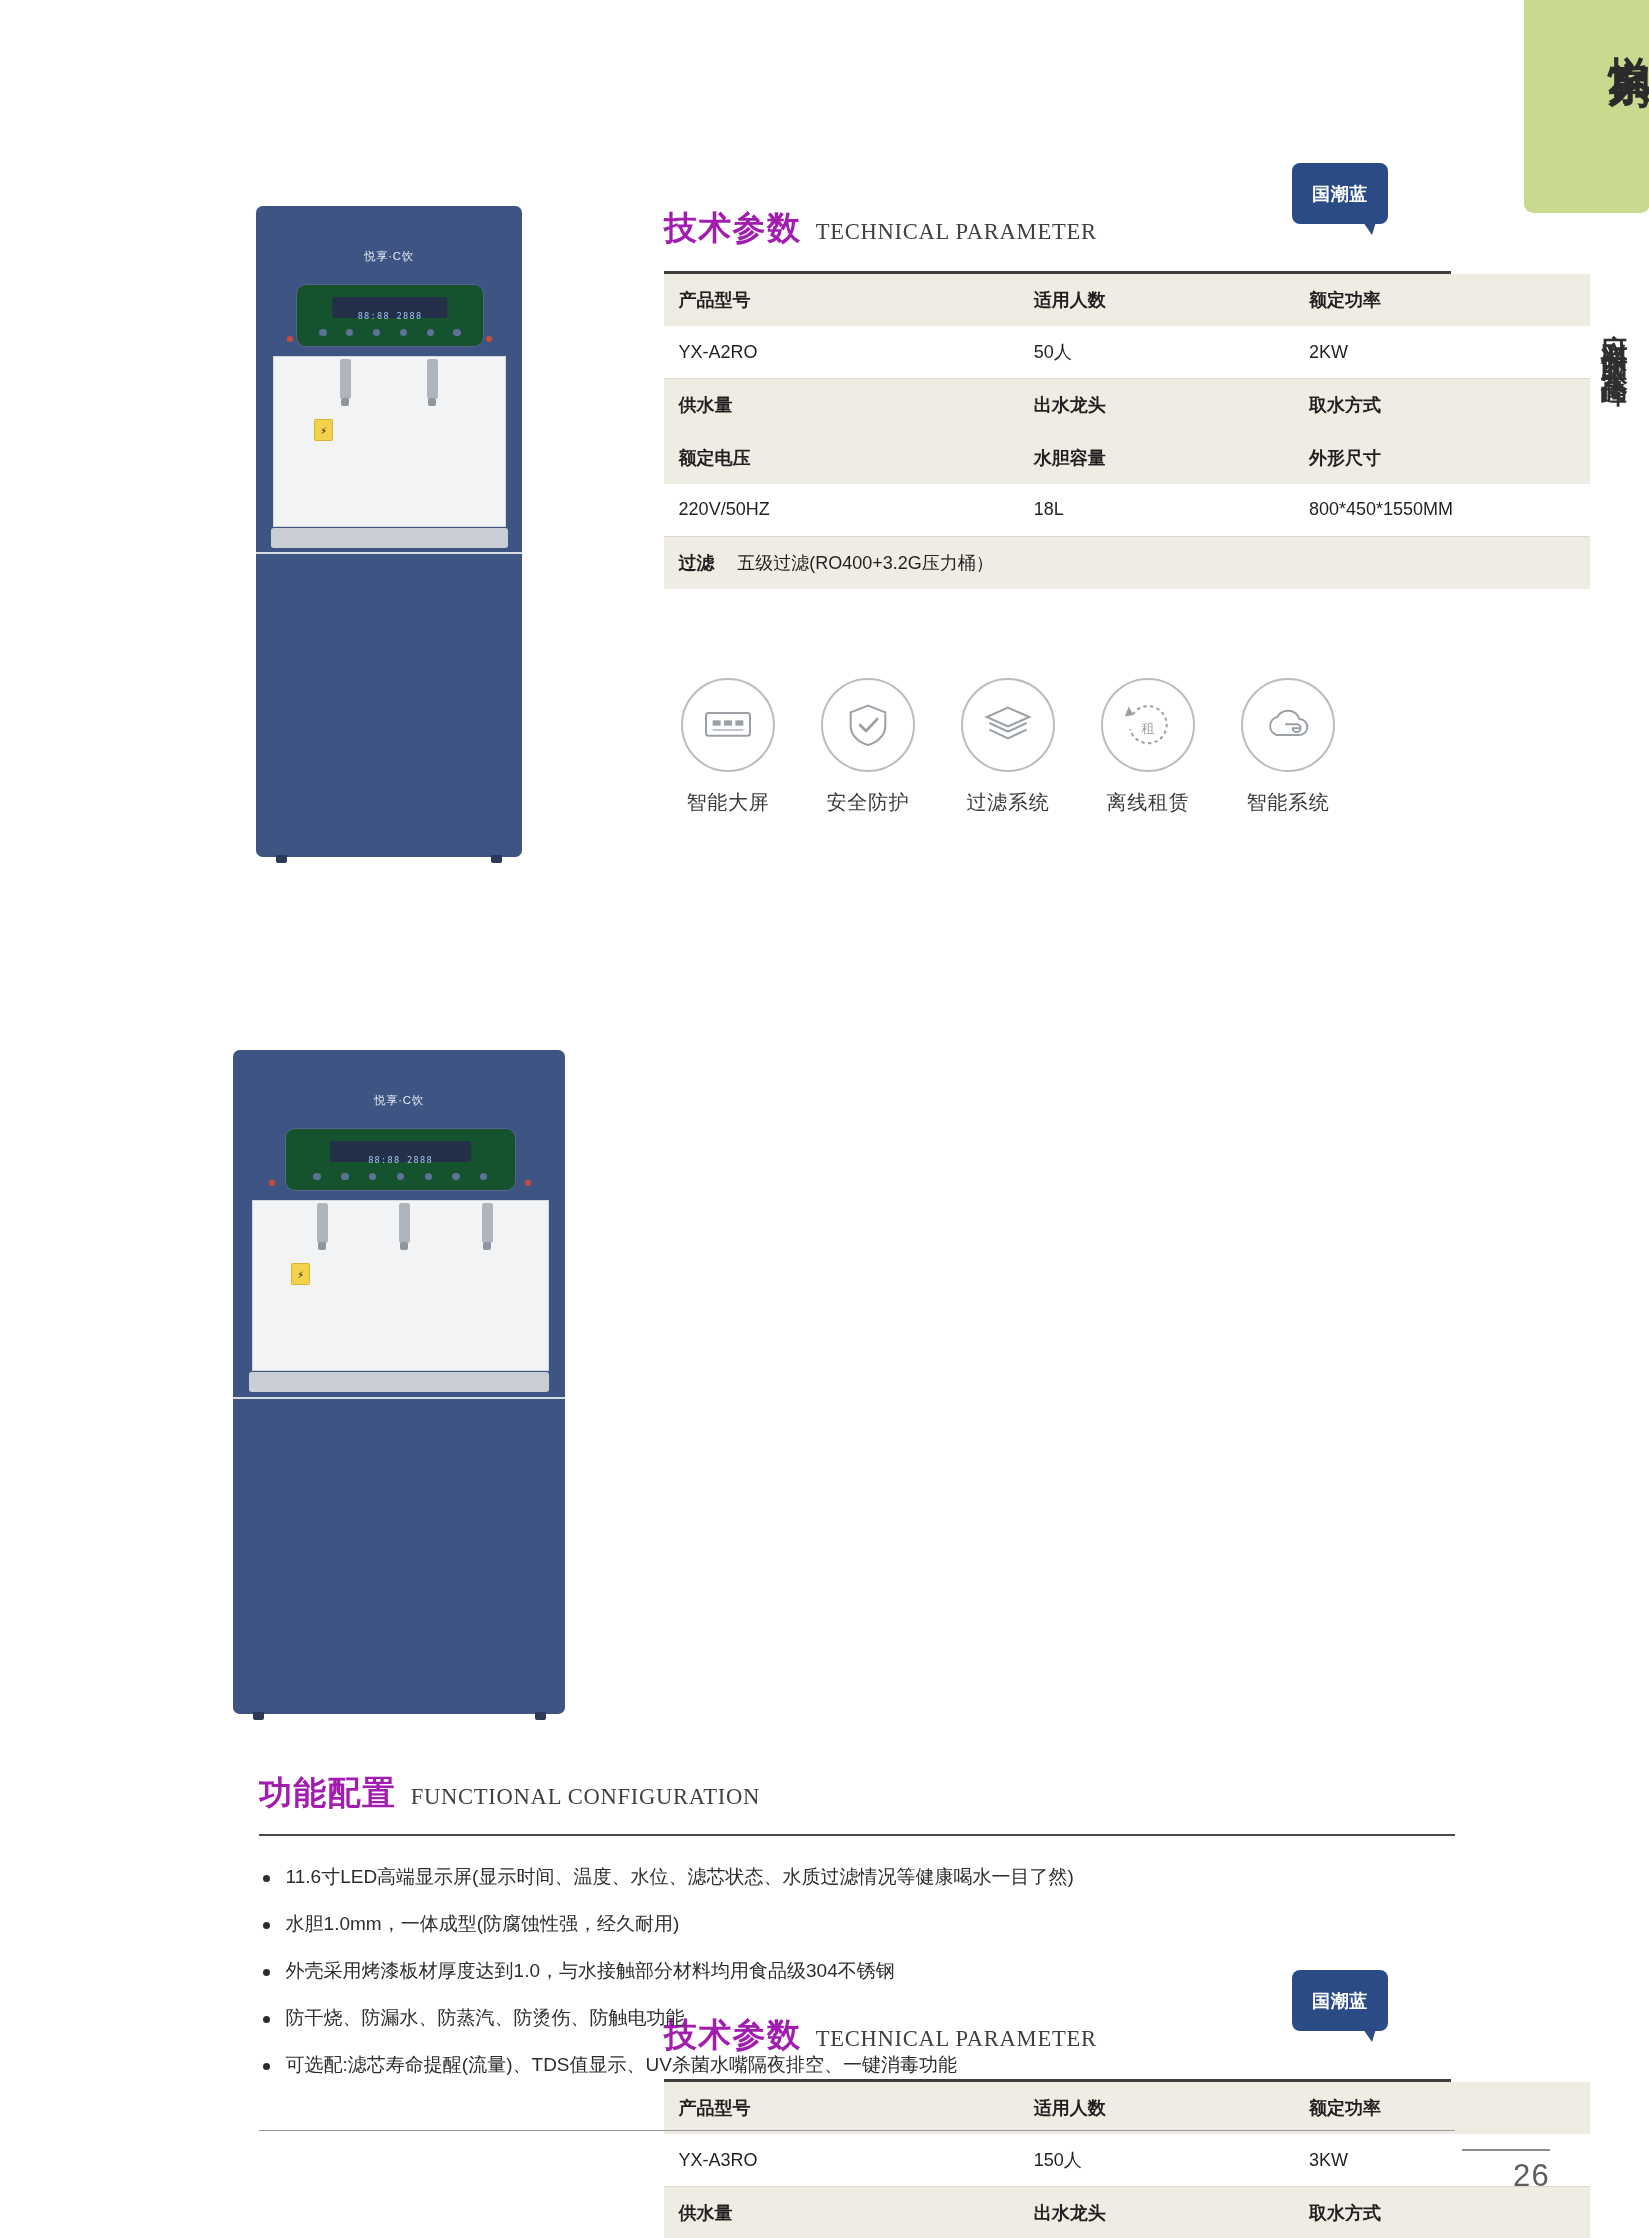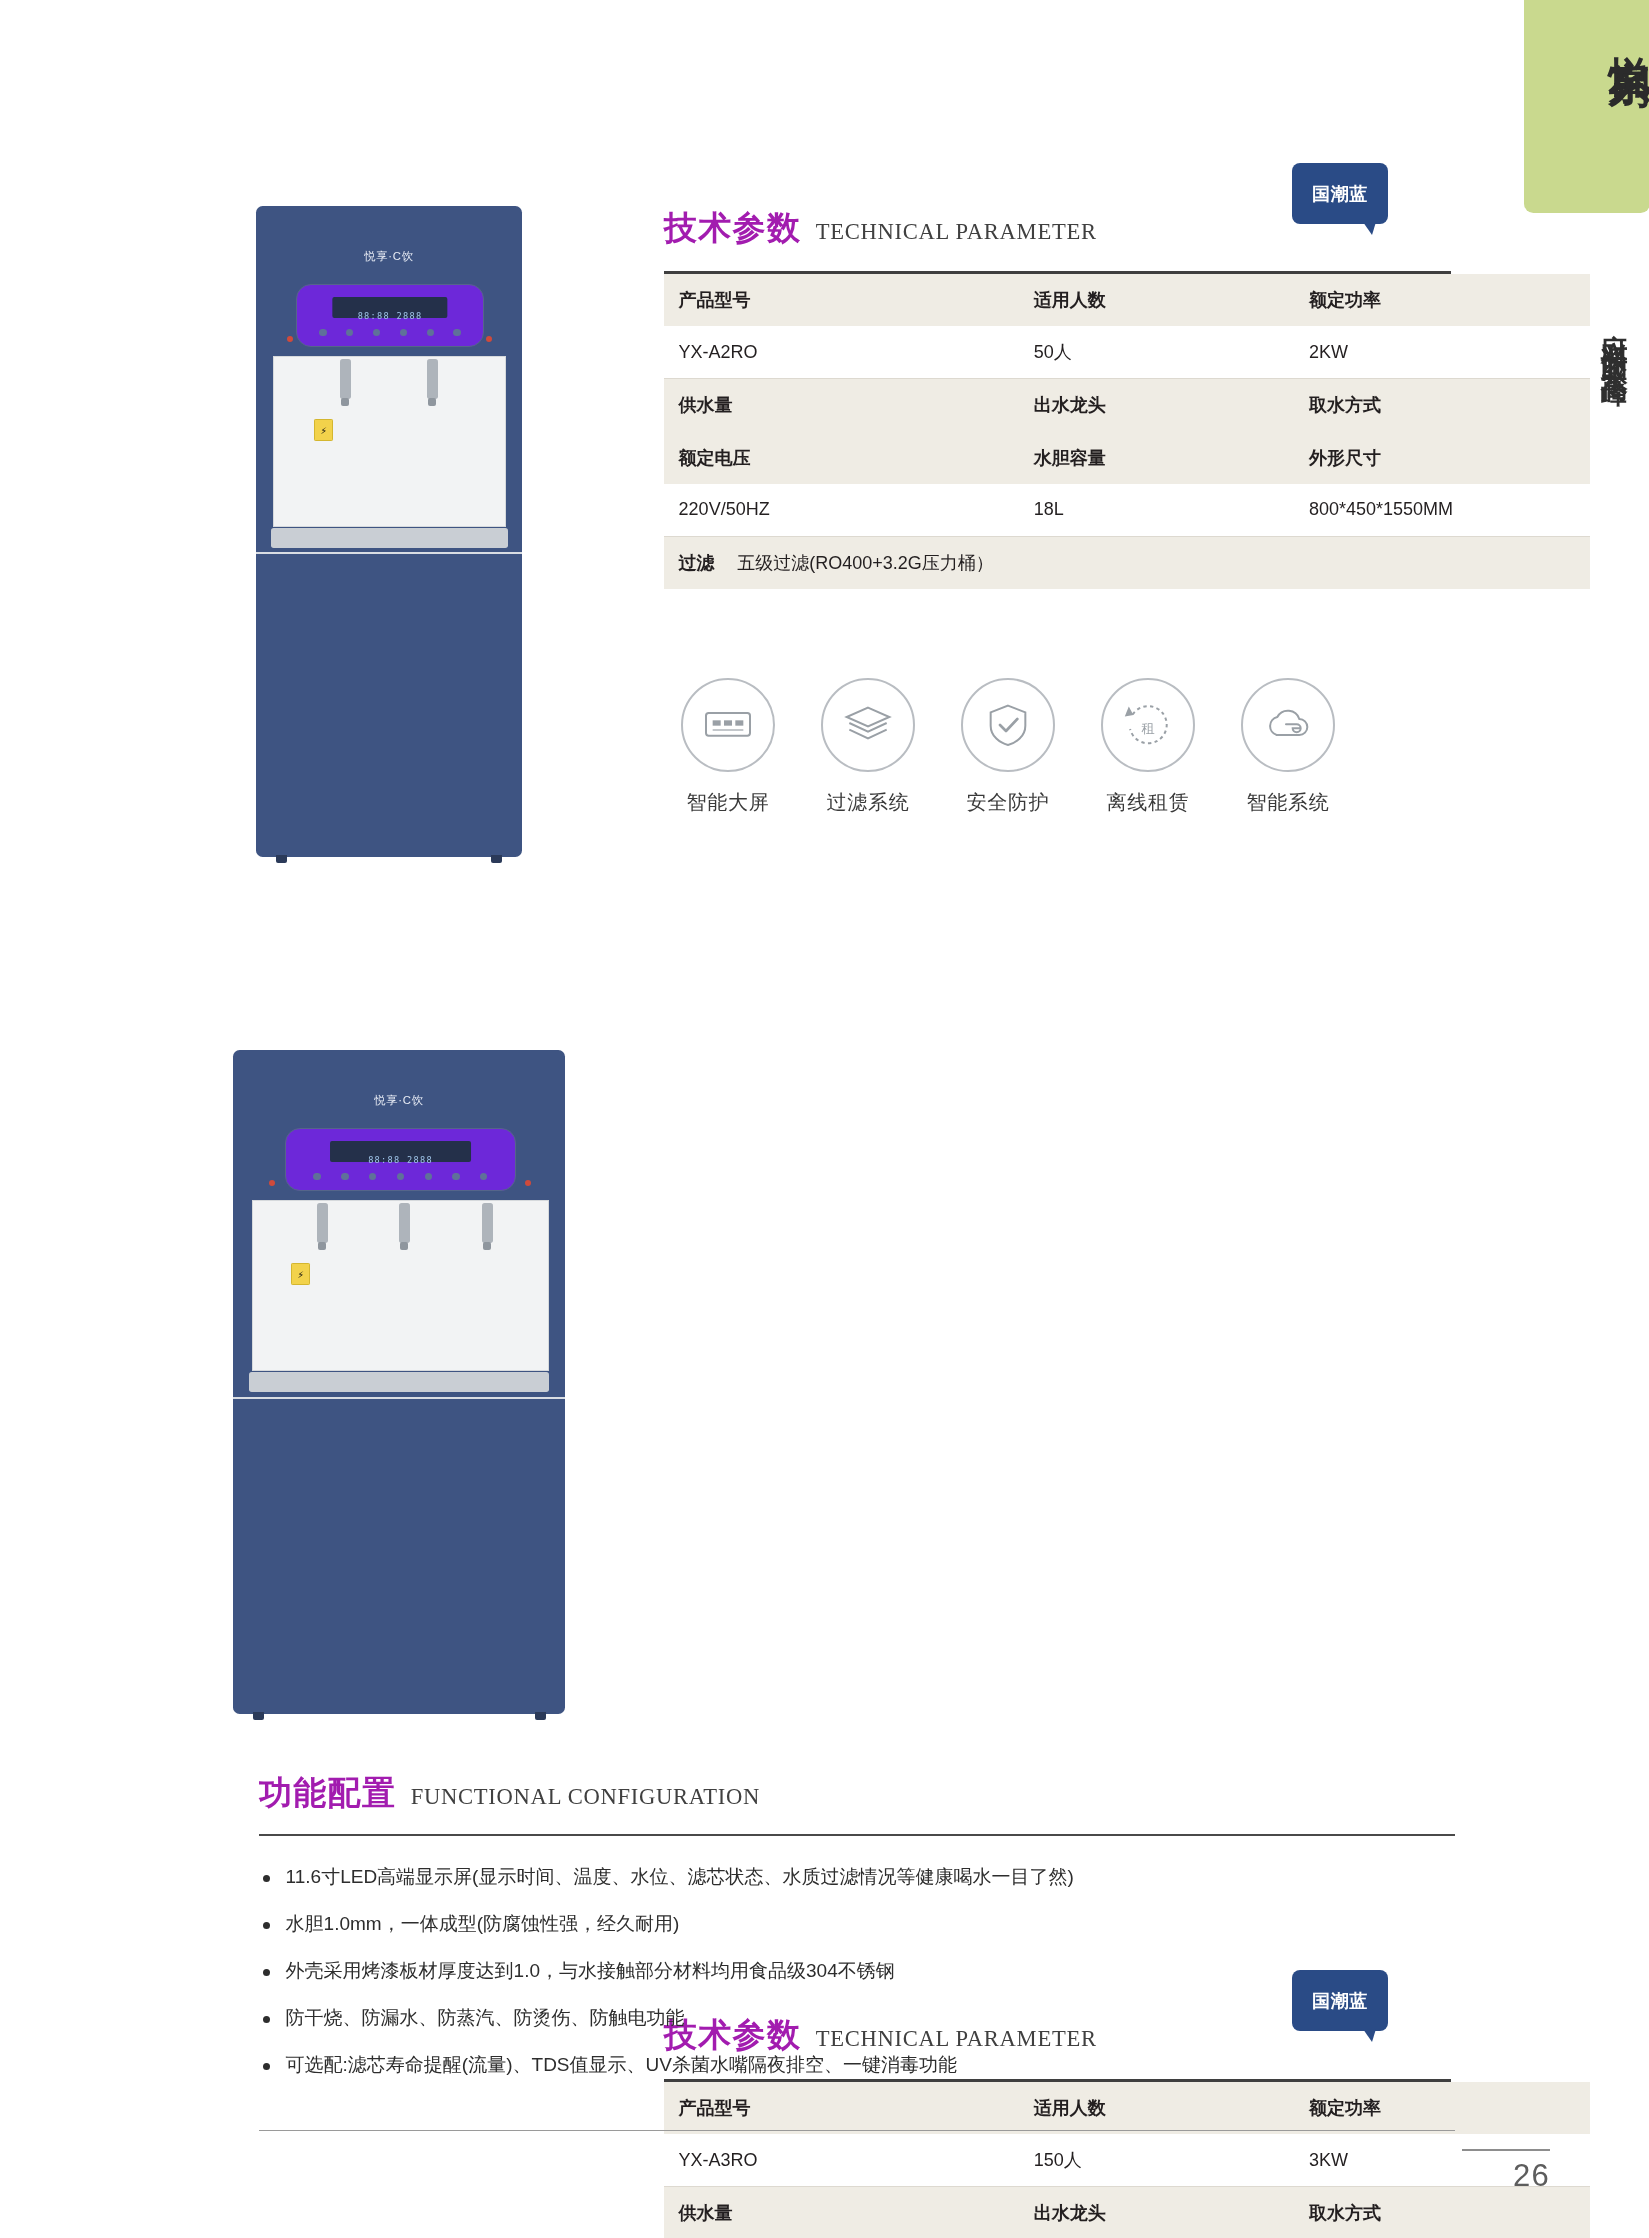--- a/index.html
+++ b/index.html
@@ -69,22 +69,22 @@
     position: absolute;
     color: #e8ecf5;
     font-size: 11.3px;
     letter-spacing: 0.7px;
     left: 50%;
     transform: translateX(-50%);
     white-space: nowrap;
   }
   .panel {
     position: absolute;
-    background: #6d28d9;
-    border-radius: 15px;
+    background: #14532d;
+    border-radius: 10px;
     border: 1.3px solid #55658a;
     overflow: hidden;
   }
   .panel .scr {
     position: absolute;
     left: 50%;
     transform: translateX(-50%);
     top: 20%;
     width: 62%;
     height: 34%;
@@ -425,36 +425,36 @@
             <rect x="13" y="17" width="12" height="8" fill="#9aa0a6"></rect>
             <rect x="30" y="17" width="12" height="8" fill="#9aa0a6"></rect>
             <rect x="47" y="17" width="12" height="8" fill="#9aa0a6"></rect>
             <rect x="13" y="30" width="46" height="3" fill="#c3c7cb"></rect>
           </svg>
       </div>
       <div class="flabel">智能大屏</div>
     </div>
     <div class="feature">
       <div class="fcircle">
+        <svg width="40" height="44" viewBox="0 0 60 66">
+            <path d="M30 4 L56 14 V34 C56 50 42 60 30 63 C18 60 4 50 4 34 V14 Z" fill="none" stroke="#9aa0a6" stroke-width="3"></path>
+            <path d="M18 33 l9 9 17 -18" fill="none" stroke="#9aa0a6" stroke-width="4" stroke-linecap="round" stroke-linejoin="round"></path>
+          </svg>
+      </div>
+      <div class="flabel">安全防护</div>
+    </div>
+    <div class="feature">
+      <div class="fcircle">
         <svg width="48" height="40" viewBox="0 0 72 60">
             <path d="M36 4 L68 18 L36 32 L4 18 Z" fill="none" stroke="#9aa0a6" stroke-width="3"></path>
             <path d="M8 27 L36 40 L64 27" fill="none" stroke="#9aa0a6" stroke-width="3"></path>
             <path d="M8 37 L36 50 L64 37" fill="none" stroke="#9aa0a6" stroke-width="3"></path>
           </svg>
       </div>
       <div class="flabel">过滤系统</div>
-    </div>
-    <div class="feature">
-      <div class="fcircle">
-        <svg width="40" height="44" viewBox="0 0 60 66">
-            <path d="M30 4 L56 14 V34 C56 50 42 60 30 63 C18 60 4 50 4 34 V14 Z" fill="none" stroke="#9aa0a6" stroke-width="3"></path>
-            <path d="M18 33 l9 9 17 -18" fill="none" stroke="#9aa0a6" stroke-width="4" stroke-linecap="round" stroke-linejoin="round"></path>
-          </svg>
-      </div>
-      <div class="flabel">安全防护</div>
     </div>
     <div class="feature">
       <div class="fcircle">
         <svg width="57" height="51" viewBox="0 0 86 76">
             <path d="M20 22 A28 28 0 1 1 16 44" fill="none" stroke="#9aa0a6" stroke-width="3" stroke-dasharray="5 5"></path>
             <path d="M14 10 L21 23 L8 25 Z" fill="#9aa0a6"></path>
             <text x="43" y="50" font-size="20" fill="#9aa0a6" text-anchor="middle" font-family="DejaVu Sans, sans-serif">租</text>
           </svg>
       </div>
       <div class="flabel">离线租赁</div>

